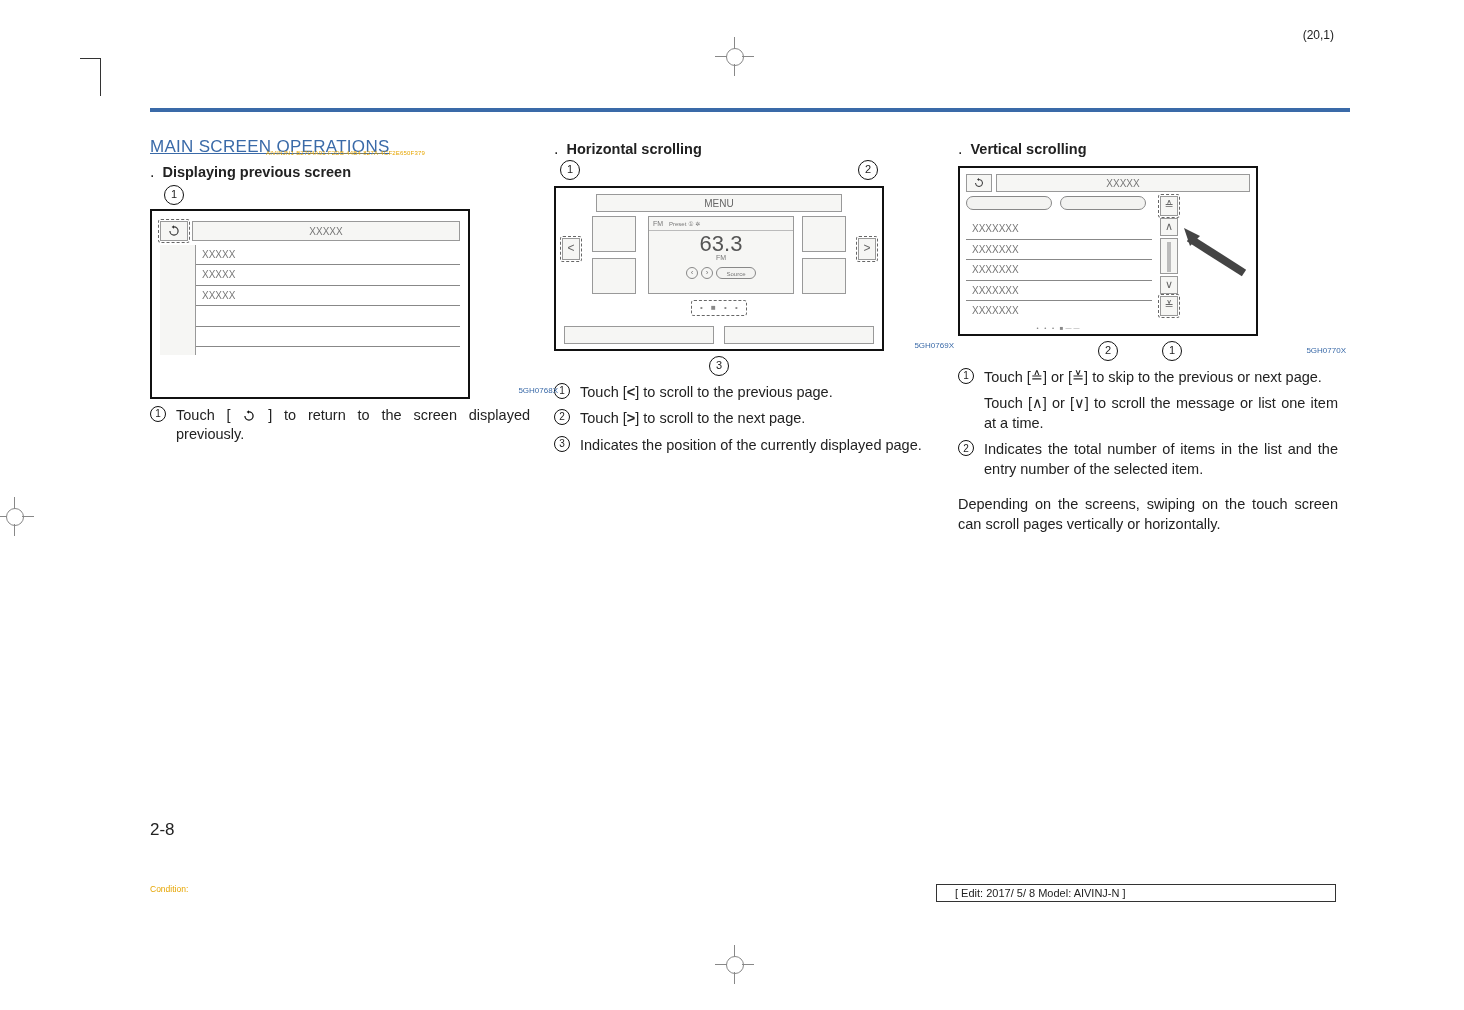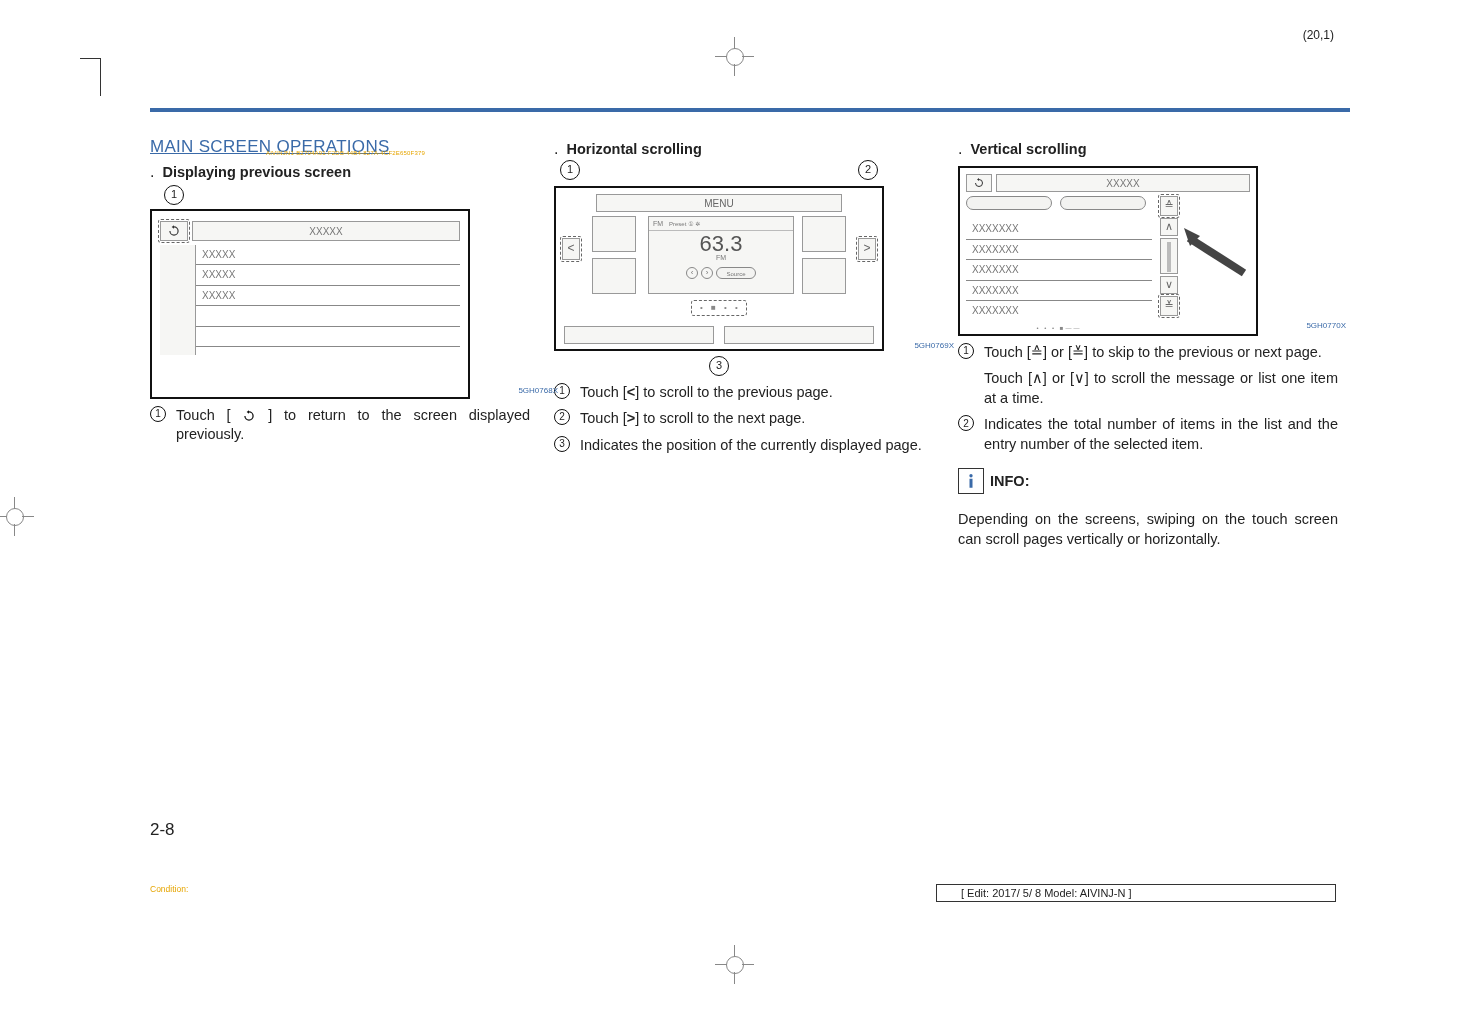--- a/index.html
+++ b/index.html
@@ -206,21 +206,21 @@
       left: 150px;
       font-size: 8.5px;
       color: #e6a500;
     }
     .footer-edit {
       position: absolute;
       top: 884px;
       left: 936px;
       font-size: 11px;
       border: 1px solid #333;
-      padding: 2px 24px;
+      padding: 2px 18px;
       width: 400px;
     }
     .pill {
       position: absolute;
       border: 1px solid #888;
       border-radius: 10px;
       background: #f3f3f1;
     }
   </style>
 </head>
@@ -412,48 +412,45 @@
           </div>
           <div class="screen-box" style="top:108px;left:200px;width:18px;height:18px;display:flex;align-items:center;justify-content:center;font-size:11px;color:#666">∨</div>
           <div class="dashed-box" style="top:126px;left:198px;width:22px;height:24px"></div>
           <div class="screen-box" style="top:128px;left:200px;width:18px;height:20px;display:flex;align-items:center;justify-content:center;font-size:11px;color:#666">≚</div>
 
           <svg style="position:absolute;top:60px;left:224px" width="70" height="60">
             <path d="M5 10 L60 45" stroke="#444" stroke-width="8" fill="none"></path>
             <path d="M0 0 L16 8 L6 18 Z" fill="#444"></path>
           </svg>
         </div>
+        <div style="width:300px;text-align:center">
+          <span style="display:inline-block;width:60px"></span>
+          <div class="fig-callout" style="position:relative;display:inline-flex;margin-top:3px">2</div>
+          <span style="display:inline-block;width:36px"></span>
+          <div class="fig-callout" style="position:relative;display:inline-flex;margin-top:3px">1</div>
+        </div>
         <span class="fig-code" style="position:absolute;right:-8px;bottom:4px">5GH0770X</span>
       </div>
 
       <div class="item-row">
         <span class="circ-num">1</span>
         <span class="item-text">
           <span>Touch [</span><span>≙</span><span>] or [</span><span>≚</span><span>] to skip to the previous or next page.</span>
         </span>
       </div>
       <div class="item-row" style="margin-left:26px">
         <span class="item-text">
           <span>Touch [</span><span>∧</span><span>] or [</span><span>∨</span><span>] to scroll the message or list one item at a time.</span>
         </span>
       </div>
       <div class="item-row">
         <span class="circ-num">2</span>
         <span class="item-text">Indicates the total number of items in the list and the entry number of the selected item.</span>
       </div>
 
-      <div class="info-box">
-        <div class="info-icon">
-          <svg width="18" height="18" viewBox="0 0 24 24">
-              <circle cx="12" cy="5" r="2.2" fill="#3a6aa8"></circle>
-              <rect x="10" y="9" width="4" height="12" fill="#3a6aa8"></rect>
-            </svg>
-        </div>
-        <span style="font-weight:bold">INFO:</span>
-      </div>
       <div class="justify" style="margin-top:16px">Depending on the screens, swiping on the touch screen can scroll pages vertically or horizontally.</div>
     </div>
   </div>
 </div>
 
 <div class="footer-pagenum">2-8</div>
 <div class="footer-condition">Condition:</div>
 <div class="footer-edit">[ Edit: 2017/ 5/ 8    Model:  AIVINJ-N ]</div>
 
 </body></html>

